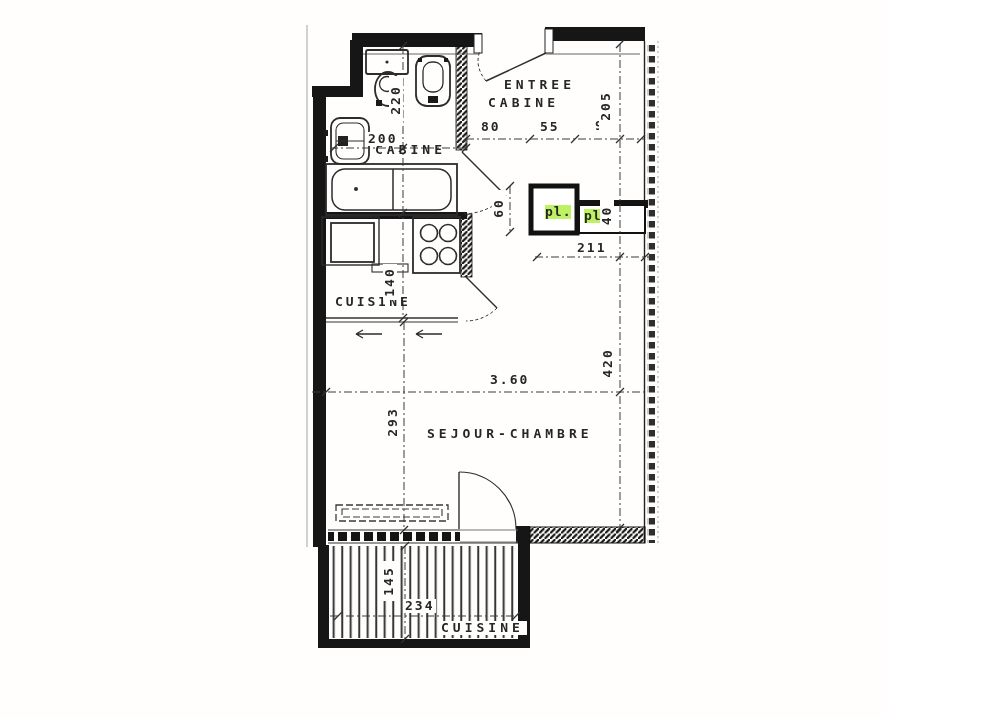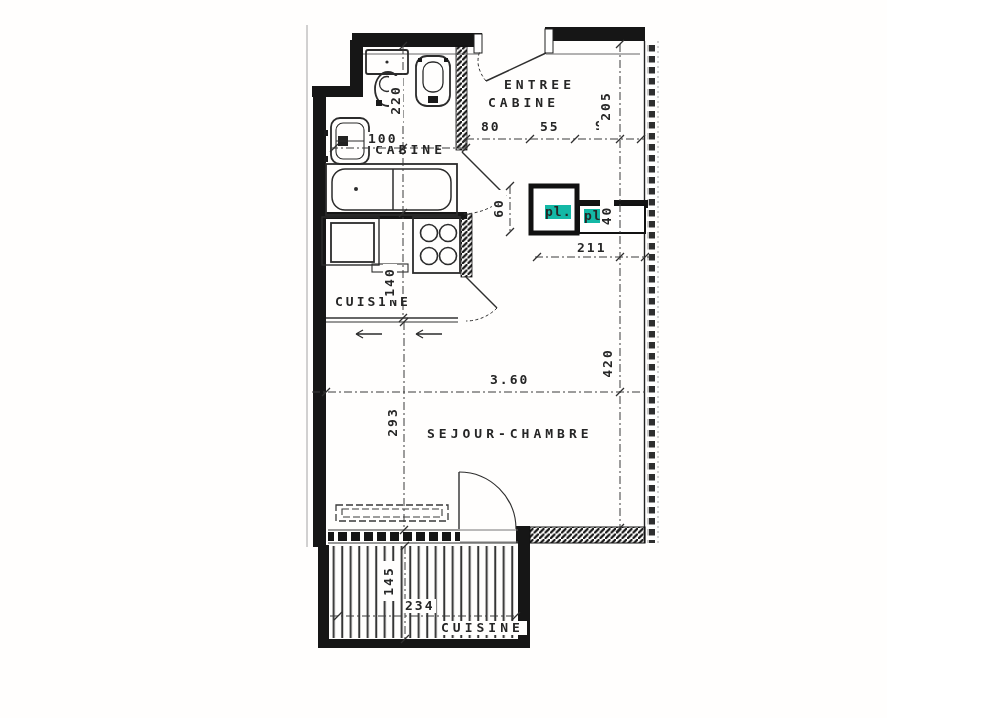--- a/index.html
+++ b/index.html
@@ -5,21 +5,21 @@
   html,body{margin:0;padding:0;background:#fff;}
   .canvas{position:relative;width:887px;height:718px;background:#fffefd;overflow:hidden;
           font-family:"DejaVu Sans Mono","Liberation Mono",monospace;}
   svg{position:absolute;left:0;top:0;}
   .lbl{position:absolute;color:#262626;font-weight:700;font-size:13px;
        letter-spacing:4px;white-space:nowrap;line-height:1.05;}
   .dim{position:absolute;color:#262626;font-weight:700;font-size:13px;
        letter-spacing:2px;background:#fffefd;padding:0 2px;white-space:nowrap;line-height:1.1;}
   .rot{transform-origin:0 0;transform:rotate(-90deg);text-align:center;}
   .ls3{letter-spacing:3px;}
-  .pl{letter-spacing:1px;background:#14b8a6;font-size:13px;}
+  .pl{letter-spacing:1px;background:#bef264;font-size:13px;}
 </style>
 </head>
 <body>
 
 <div class="canvas">
 
 <svg width="1000" height="718" viewBox="0 0 1000 718">
   <defs>
     <pattern id="vlines" width="8.5" height="10" patternUnits="userSpaceOnUse">
       <path d="M2.2 0 V10" stroke="#1d1d1d" stroke-width="1.8"></path>
@@ -189,21 +189,21 @@
 
 <div class="lbl ls5" style="left:504px;top:78px;">ENTREE</div>
 <div class="lbl ls5" style="left:488px;top:96px;">CABINE</div>
 <div class="lbl" style="left:375px;top:143px;">CABINE</div>
 <div class="lbl ls3" style="left:335px;top:295px;">CUISINE</div>
 <div class="lbl" style="left:427px;top:427px;">SEJOUR-CHAMBRE</div>
 <div class="lbl" style="left:438px;top:621px;background:#fffefd;padding:0 3px;">CUISINE</div>
 <div class="lbl pl" style="left:545px;top:205px;">pl.</div>
 <div class="lbl pl" style="left:584px;top:209px;">pl.</div>
 
-<div class="dim" style="left:366px;top:132px;">100</div>
+<div class="dim" style="left:366px;top:132px;">200</div>
 <div class="dim" style="left:479px;top:120px;">80</div>
 <div class="dim" style="left:538px;top:120px;">55</div>
 <div class="dim" style="left:593px;top:119px;">90</div>
 <div class="dim" style="left:575px;top:241px;">211</div>
 <div class="dim" style="left:488px;top:373px;">3.60</div>
 <div class="dim" style="left:403px;top:599px;">234</div>
 
 <div class="dim rot" style="left:389px;top:124px;width:44px;">220</div>
 <div class="dim rot" style="left:599px;top:134px;width:52px;">205</div>
 <div class="dim rot" style="left:492px;top:226px;width:32px;">60</div>

